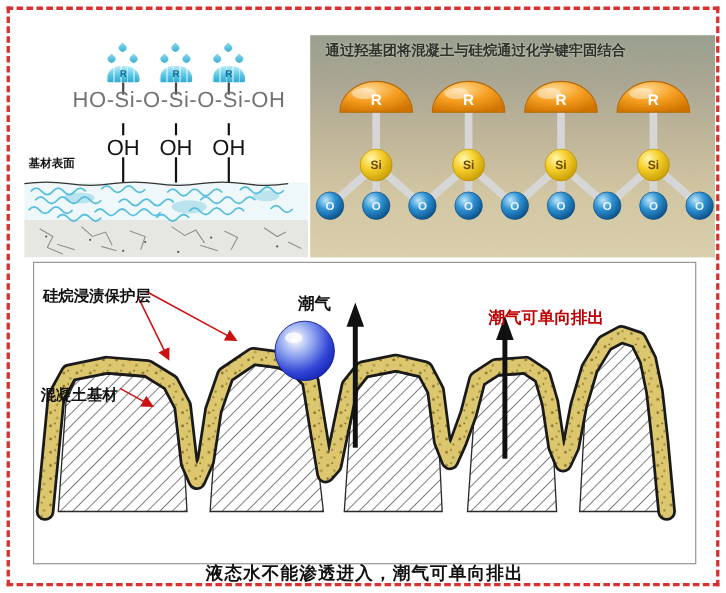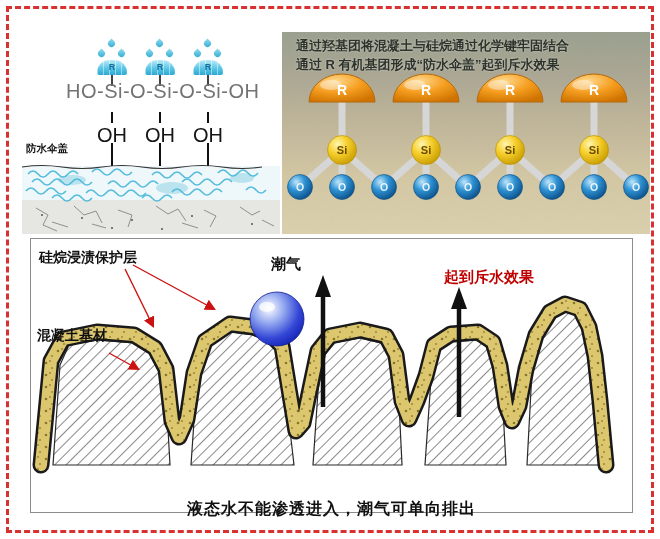--- a/index.html
+++ b/index.html
@@ -29,23 +29,23 @@
   
   .panel-right{position:absolute;left:273px;top:23px;width:368px;height:202px;overflow:hidden;
         background:linear-gradient(180deg,#98a08f 0%,#a9a694 20%,#c0b69a 45%,#d5c9a5 72%,#ddd2b0 100%);}
   .photo-caption{position:absolute;left:14px;top:4px;font-size:13px;font-weight:bold;color:#2d332b;
         line-height:19px;text-shadow:0 0 2px rgba(255,255,255,.55);z-index:2;white-space:nowrap;}
   .model-svg{position:absolute;left:0;top:0;}
 
   
   .bottom-panel{position:absolute;left:21px;top:229px;width:601px;height:273px;background:#fff;
         border:1px solid #8d8d8d;}
-  .bp-label{position:absolute;color:#111;font-weight:bold;white-space:nowrap;}
+  .bp-label{position:absolute;color:#111;font-weight:bold;white-space:nowrap;margin-top:12px;}
   .lbl-protect{left:8px;top:10px;font-size:14px;}
-  .lbl-concrete{left:6px;top:88px;font-size:14px;}
+  .lbl-concrete{left:6px;top:100px;font-size:14px;}
   .lbl-moist{left:226px;top:16px;width:44px;text-align:right;font-size:15px;}
   .lbl-oneway{left:413px;top:29px;font-size:15px;color:#c00000;}
   .lbl-caption{left:0;top:260px;width:100%;text-align:center;font-size:16px;letter-spacing:1px;}
   .diagram-svg{position:absolute;left:0;top:0;}
 </style>
 </head>
 <body>
 
 <div class="page">
   <div class="frame">
@@ -87,21 +87,21 @@
       <i class="bv" style="left:185px;top:80px;height:11px"></i>
 
       <span class="oh" style="left:75px">OH</span>
       <span class="oh" style="left:123px">OH</span>
       <span class="oh" style="left:171px">OH</span>
 
       <i class="bv" style="left:89px;top:111px;height:24px"></i>
       <i class="bv" style="left:137px;top:111px;height:24px"></i>
       <i class="bv" style="left:185px;top:111px;height:24px"></i>
 
-      <span class="sub-label">防水伞盖</span>
+      <span class="sub-label">基材表面</span>
 
       <svg class="substrate" viewBox="0 0 258 74">
         <rect x="0" y="6" width="258" height="34" fill="#eef7f9"></rect>
         <rect x="0" y="40" width="258" height="34" fill="#e6e6e3"></rect>
         <path d="M0,7 q20,-3 40,0 t40,0 t40,0 t40,0 t40,0 t40,0" stroke="#333" stroke-width="1.2" fill="none"></path>
         <g stroke="#3db4d8" stroke-width="1.6" fill="none" opacity="0.85">
           <path d="M6,14 q5,-6 10,0 t10,0 t10,0 t10,0 t10,0"></path>
           <path d="M70,12 q5,-6 10,0 t10,0 t10,0 t10,0"></path>
           <path d="M130,15 q5,-6 10,0 t10,0 t10,0 t10,0 t10,0"></path>
           <path d="M196,13 q5,-6 10,0 t10,0 t10,0 t10,0"></path>
@@ -140,21 +140,20 @@
             <circle cx="230" cy="64" r="1"></circle>
             <circle cx="90" cy="68" r="1"></circle>
           <circle cx="140" cy="69" r="1"></circle>
         </g>
       </svg>
     </div>
 
     <div class="panel-right">
       <div class="photo-caption">
         <div>通过羟基团将混凝土与硅烷通过化学键牢固结合</div>
-        <div>通过 R 有机基团形成“防水伞盖”起到斥水效果</div>
       </div>
       <svg class="model-svg" width="368" height="202" viewBox="0 0 368 202">
         <defs>
           <radialGradient id="gSi" cx="35%" cy="30%" r="75%">
             <stop offset="0%" stop-color="#fff6b0"></stop>
               <stop offset="45%" stop-color="#f6cf2d"></stop>
               <stop offset="100%" stop-color="#c79c00"></stop>
           </radialGradient>
           <radialGradient id="gO" cx="35%" cy="30%" r="75%">
             <stop offset="0%" stop-color="#bfe6fa"></stop>
@@ -303,18 +302,18 @@
         <g stroke="#cc1111" stroke-width="1.4" fill="none">
           <line x1="94" y1="30" x2="122" y2="87" marker-end="url(#redhead)"></line>
           <line x1="102" y1="26" x2="183" y2="70" marker-end="url(#redhead)"></line>
           <line x1="78" y1="114" x2="107" y2="130" marker-end="url(#redhead)"></line>
         </g>
       </svg>
 
       <div class="bp-label lbl-protect">硅烷浸渍保护层</div>
       <div class="bp-label lbl-concrete">混凝土基材</div>
       <div class="bp-label lbl-moist">潮气</div>
-      <div class="bp-label lbl-oneway">起到斥水效果</div>
+      <div class="bp-label lbl-oneway">潮气可单向排出</div>
       <div class="bp-label lbl-caption">液态水不能渗透进入，潮气可单向排出</div>
     </div>
 
   </div>
 </div>
 
 </body></html>

